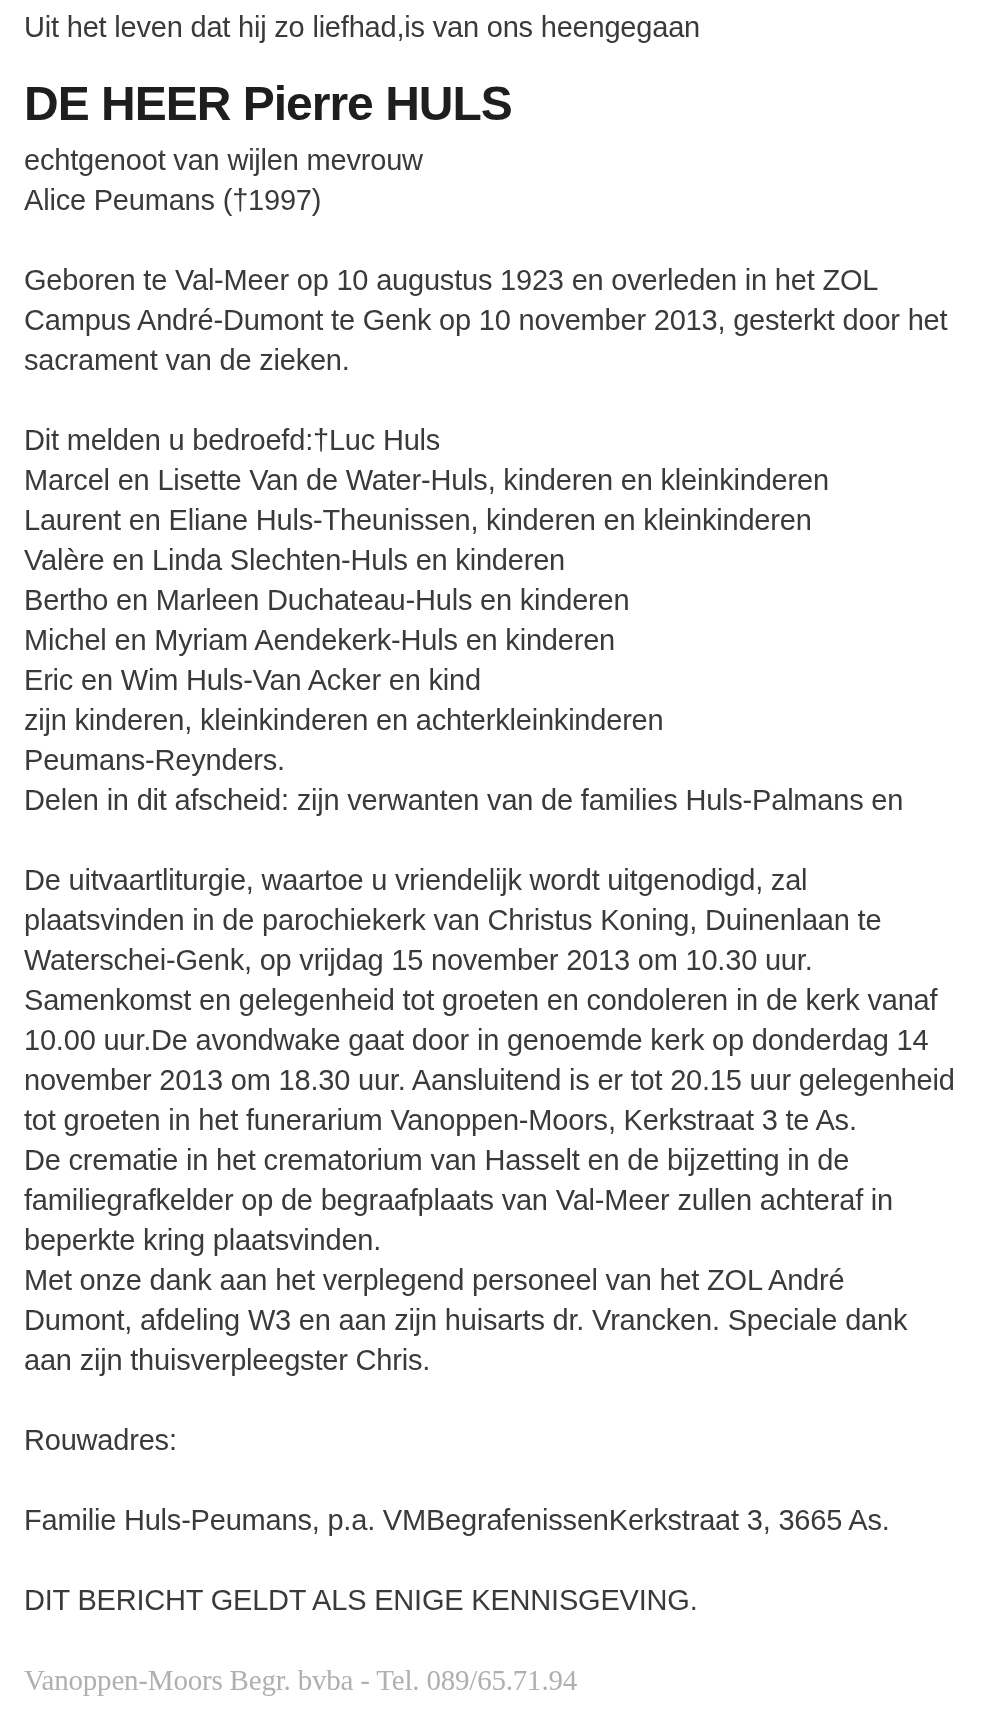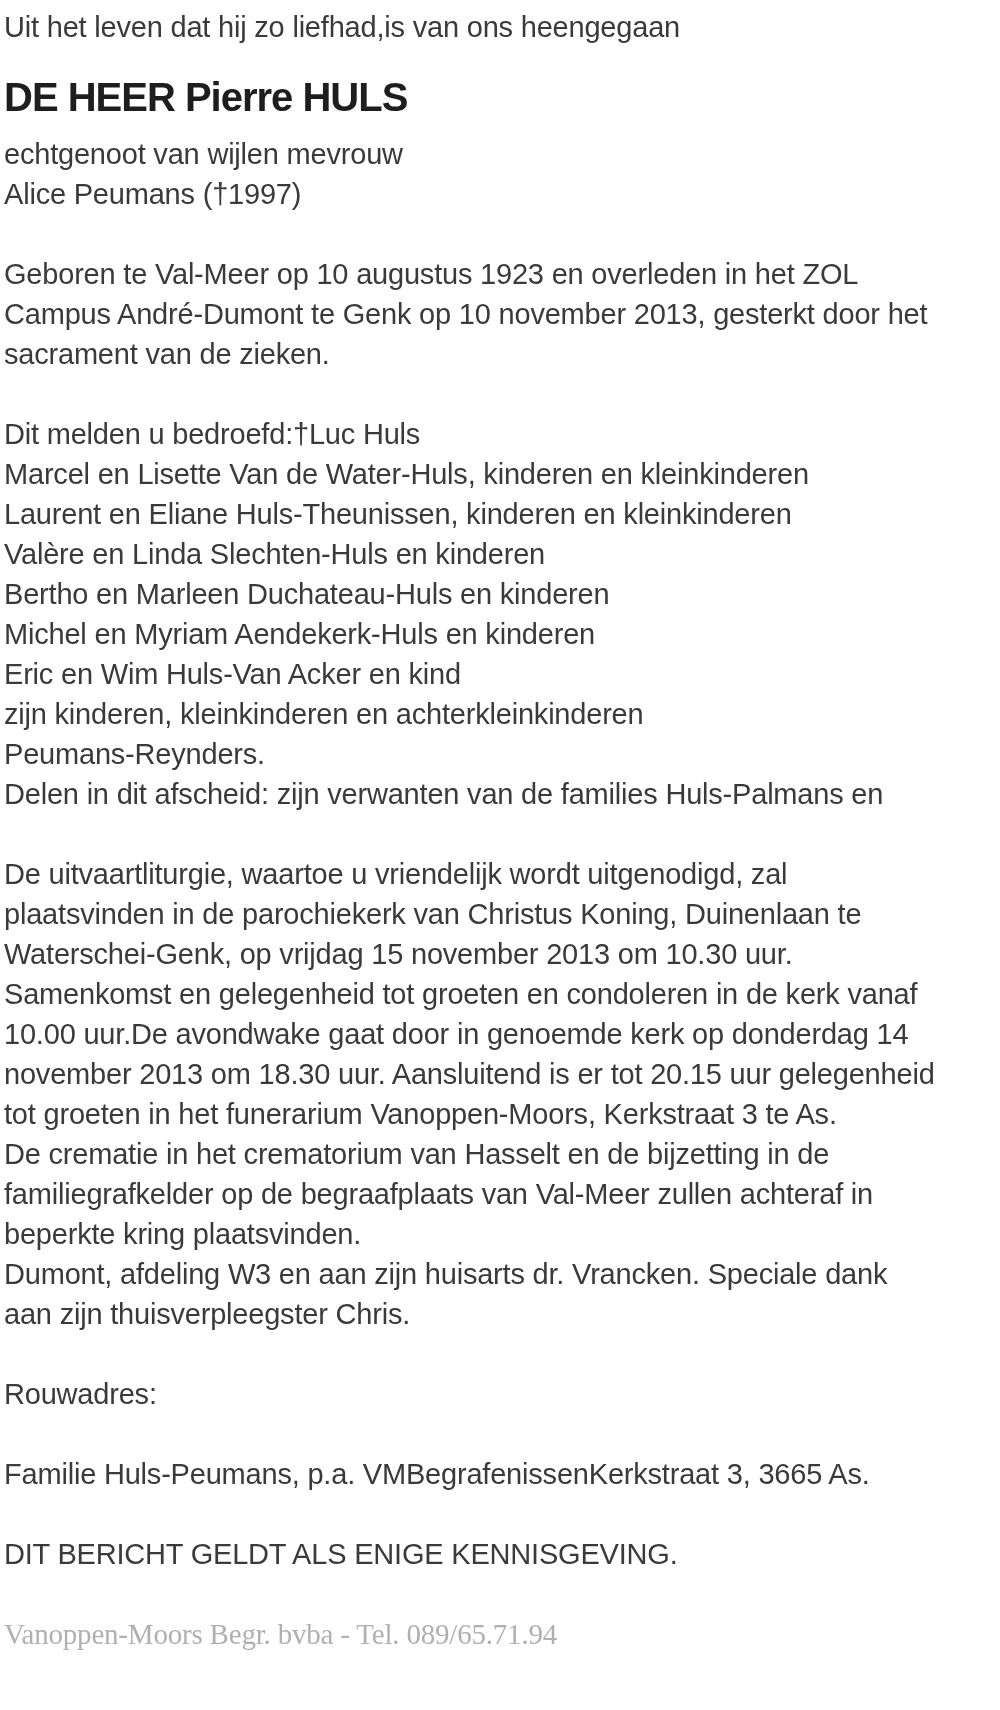--- a/index.html
+++ b/index.html
@@ -6,39 +6,39 @@
     margin: 0;
     padding: 0;
     background: #ffffff;
     width: 1000px;
     height: 1710px;
     overflow: hidden;
   }
   .doc {
     box-sizing: border-box;
     width: 821px;
-    padding: 7px 0 0 4px;
+    padding: 7px 0 0 24px;
     font-family: "Liberation Sans", "DejaVu Sans", sans-serif;
     font-size: 29px;
     line-height: 40px;
     color: var(--body-text, #3a3a3a);
     letter-spacing: -0.2px;
   }
   .line {
     height: 40px;
     white-space: pre;
   }
   .gap {
     height: 40px;
   }
   .title {
-    margin: 22px 0 8px 0;
+    margin: 28px 0 8px 0;
     height: 57px;
     line-height: 57px;
-    font-size: 40px;
+    font-size: 48px;
     font-weight: 700;
     letter-spacing: -1px;
     white-space: pre;
     color: var(--heading-text, #1e1e1e);
   }
   .muted {
     color: var(--muted-text, #b0b0b0);
     font-family: Liberation Serif, serif;
   }
 </style>
@@ -78,20 +78,21 @@
   <div class="line">De uitvaartliturgie, waartoe u vriendelijk wordt uitgenodigd, zal</div>
   <div class="line">plaatsvinden in de parochiekerk van Christus Koning, Duinenlaan te</div>
   <div class="line">Waterschei-Genk, op vrijdag 15 november 2013 om 10.30 uur.</div>
   <div class="line">Samenkomst en gelegenheid tot groeten en condoleren in de kerk vanaf</div>
   <div class="line">10.00 uur.De avondwake gaat door in genoemde kerk op donderdag 14</div>
   <div class="line">november 2013 om 18.30 uur. Aansluitend is er tot 20.15 uur gelegenheid</div>
   <div class="line">tot groeten in het funerarium Vanoppen-Moors, Kerkstraat 3 te As.</div>
   <div class="line">De crematie in het crematorium van Hasselt en de bijzetting in de</div>
   <div class="line">familiegrafkelder op de begraafplaats van Val-Meer zullen achteraf in</div>
   <div class="line">beperkte kring plaatsvinden.</div>
+  <div class="line">Met onze dank aan het verplegend personeel van het ZOL André</div>
   <div class="line">Dumont, afdeling W3 en aan zijn huisarts dr. Vrancken. Speciale dank</div>
   <div class="line">aan zijn thuisverpleegster Chris.</div>
 
   <div class="gap"></div>
 
   <div class="line">Rouwadres:</div>
 
   <div class="gap"></div>
 
   <div class="line">Familie Huls-Peumans, p.a. VMBegrafenissenKerkstraat 3, 3665 As.</div>

